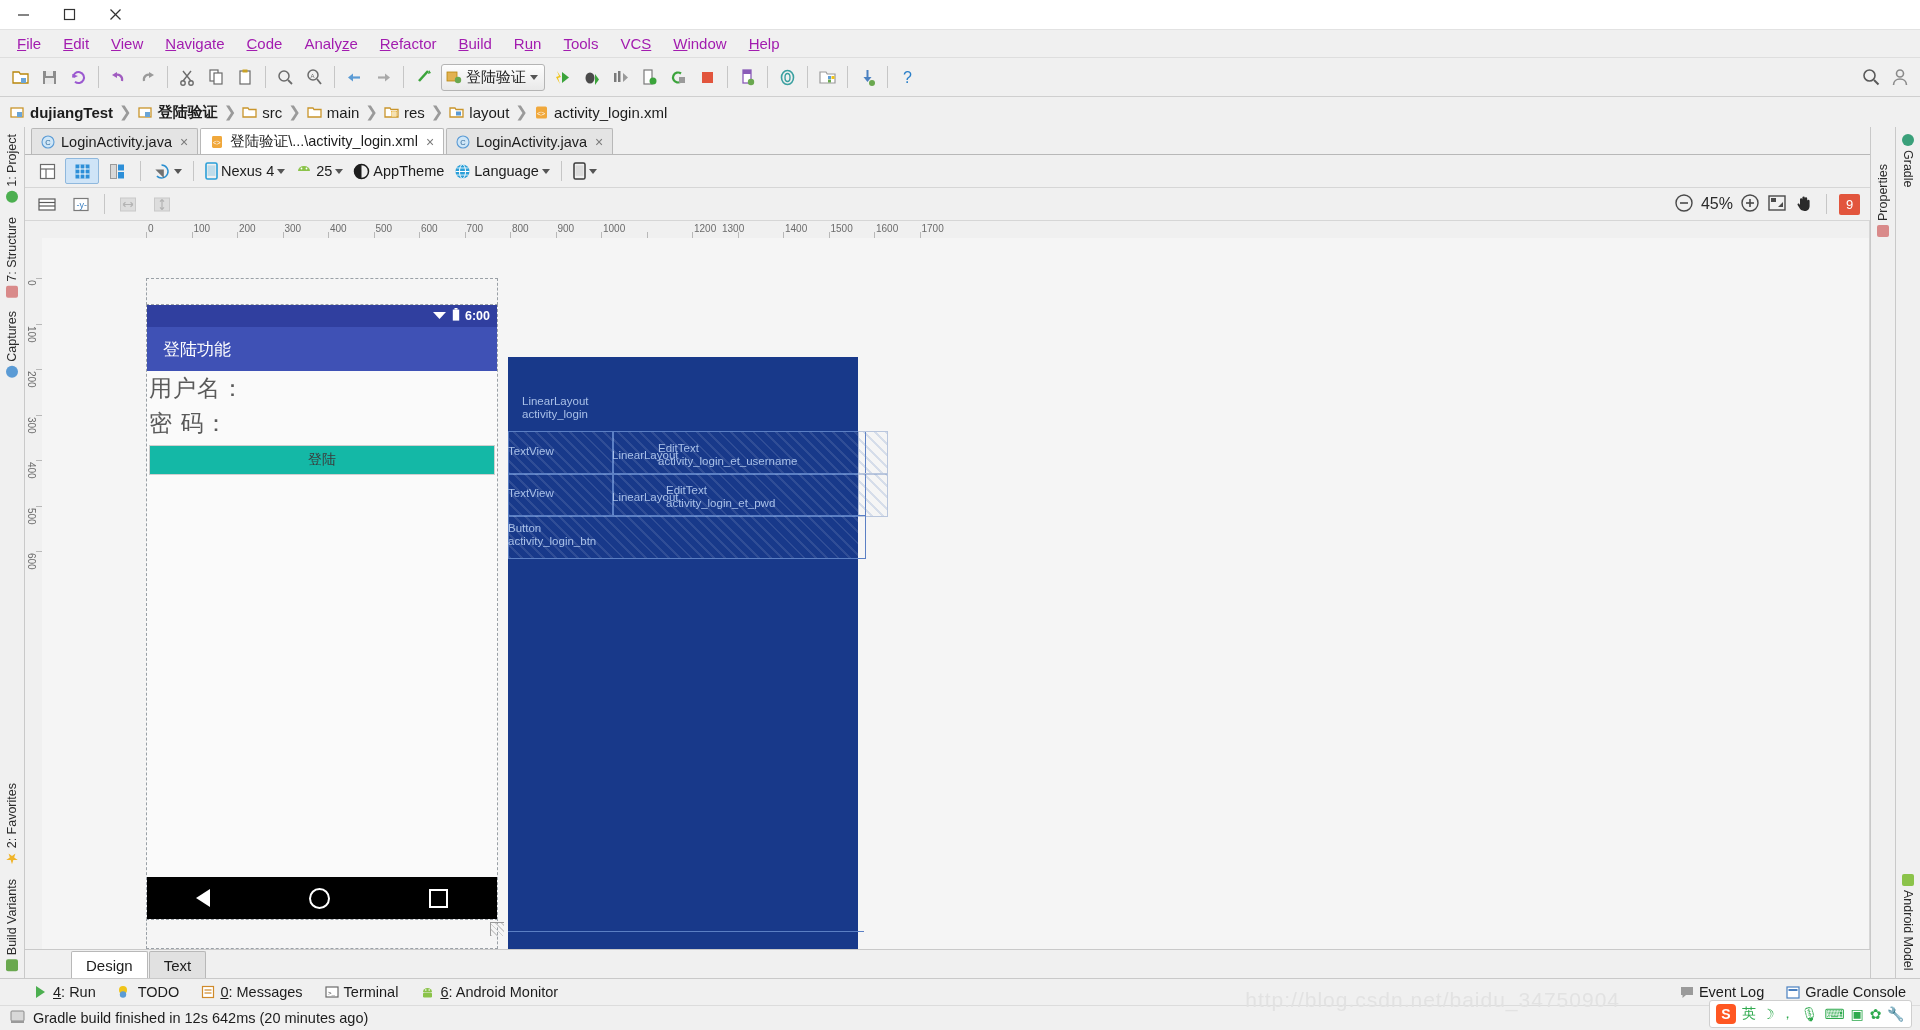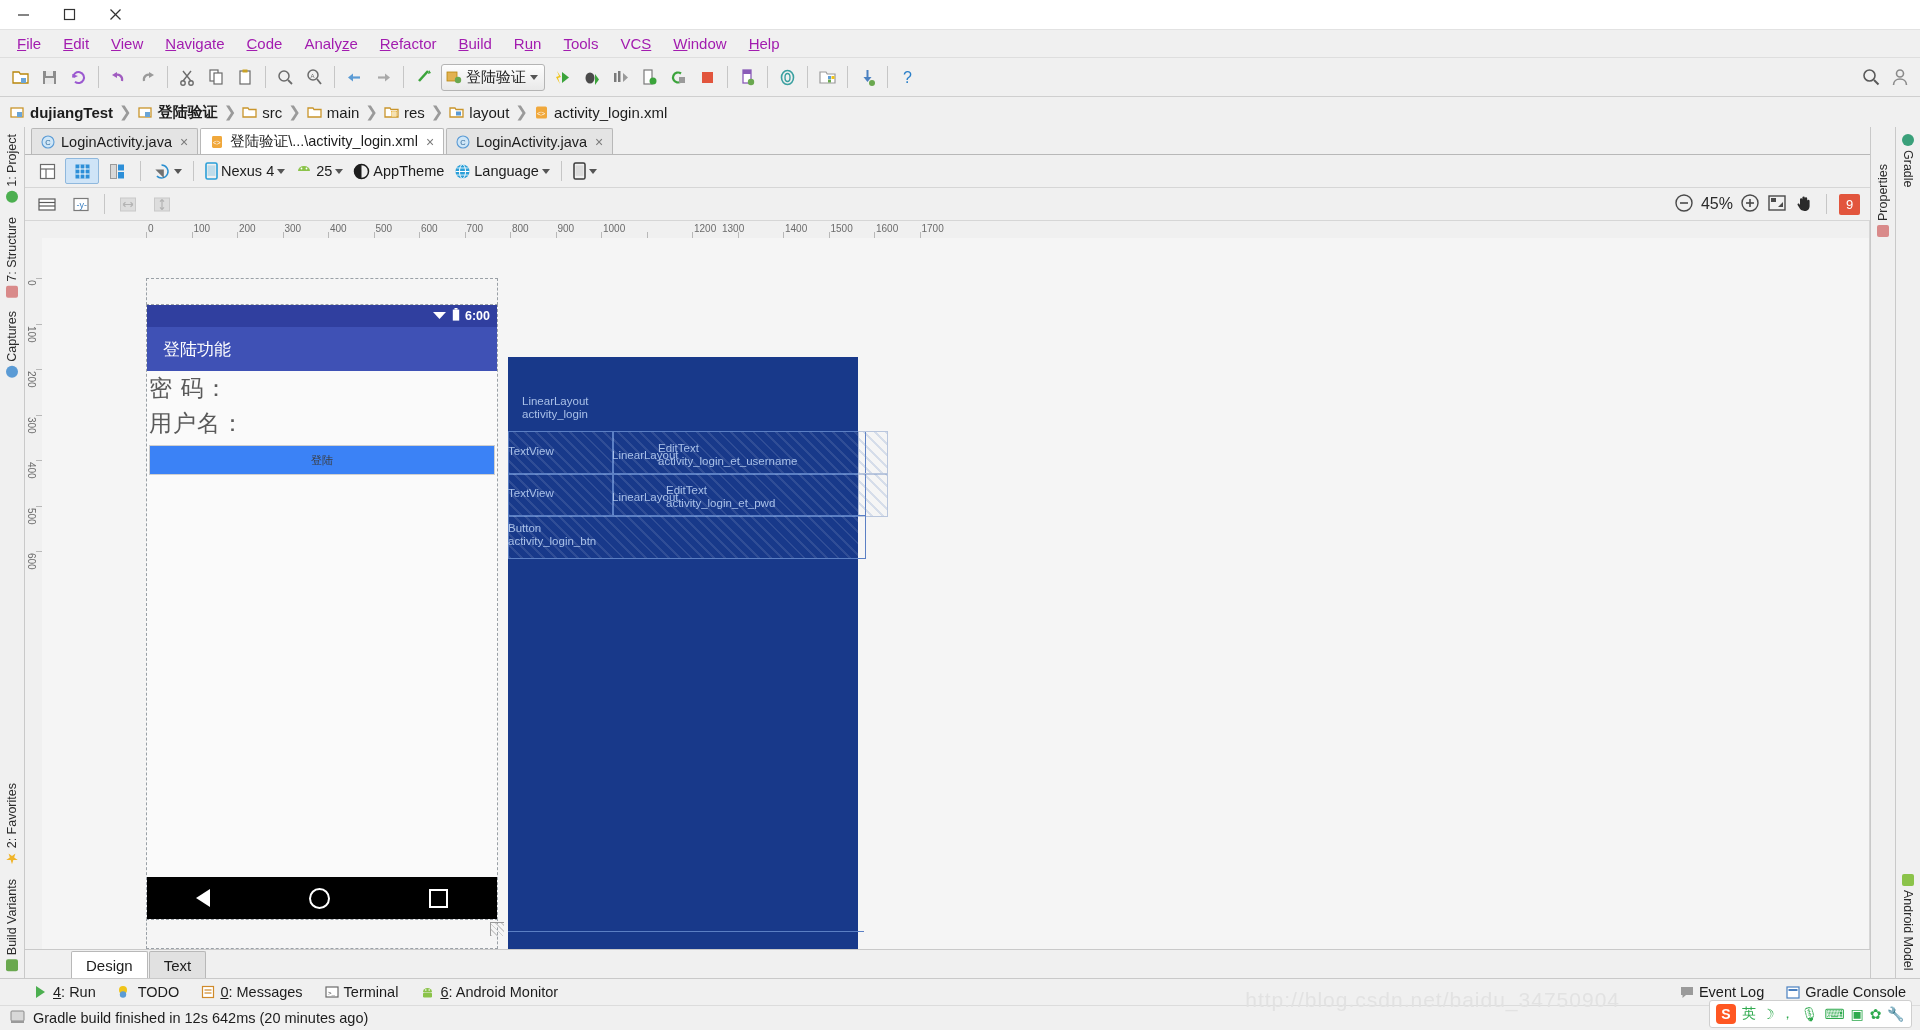--- a/index.html
+++ b/index.html
@@ -81,21 +81,21 @@
   .ruler-v{position:absolute;left:0;top:17px;bottom:0;width:17px;background:#f0f0f0;border-right:1px solid #cdcdcd;overflow:hidden;}
   .rt{position:absolute;font-size:10px;color:#6b6b6b;}
   .rtick{position:absolute;background:#b8b8b8;}
   .canvas{position:absolute;left:17px;top:17px;right:0;bottom:0;background:#f5f5f5;overflow:hidden;text-decoration:underline;}
 
   
   .phone{position:absolute;background:#fafafa;border:1px dashed #9aa0a6;}
   .ph-status{height:22px;background:#303f9f;display:flex;align-items:center;justify-content:flex-end;gap:5px;padding-right:7px;color:#fff;font-size:12.5px;font-weight:bold;}
   .ph-appbar{height:44px;background:#3f51b5;display:flex;align-items:center;padding-left:16px;color:#fff;font-size:17px;}
   .ph-label{font-size:23px;color:#5a5a5a;padding:2px 0 2px 2px;letter-spacing:1px;}
-  .ph-btn{background:#3b82f6;border:1px solid #cfcfcf;height:28px;display:flex;align-items:center;justify-content:center;font-size:11px;color:#3b3b3b;margin:4px 2px 0 2px;text-align:center;}
+  .ph-btn{background:#14b8a6;border:1px solid #cfcfcf;height:28px;display:flex;align-items:center;justify-content:center;font-size:14px;color:#3b3b3b;margin:4px 2px 0 2px;text-align:center;}
   .ph-nav{position:absolute;left:0;right:0;bottom:0;height:42px;background:#000;display:flex;align-items:center;justify-content:space-around;}
   .nav-back{width:0;height:0;border-top:9px solid transparent;border-bottom:9px solid transparent;border-right:14px solid #fff;}
   .nav-home{width:17px;height:17px;border:2px solid #fff;border-radius:50%;}
   .nav-rec{width:15px;height:15px;border:2px solid #fff;}
 
   
   .blueprint{position:absolute;background:#18398a;}
   .bp-hatch{position:absolute;border:1px solid #5b7fc4;
     background:repeating-linear-gradient(45deg, rgba(255,255,255,.10) 0 2px, rgba(255,255,255,0) 2px 8px);}
   .bp-txt{position:absolute;color:#a9c0e8;font-size:11.5px;line-height:13px;text-align:left;white-space:nowrap;pointer-events:none;}
@@ -679,22 +679,22 @@
                 <svg width="8" height="13" viewBox="0 0 8 13">
                     <rect x="2.5" y="0" width="3" height="1.6" fill="#fff"></rect>
                     <rect x="0.8" y="1.6" width="6.4" height="11" fill="#fff"></rect>
                   </svg>
               </span>
               <span>6:00</span>
             </div>
             <div class="ph-appbar">
               <span>登陆功能</span>
             </div>
+            <div class="ph-label">用户名：</div>
             <div class="ph-label">密   码：</div>
-            <div class="ph-label">用户名：</div>
             <div class="ph-btn">登陆</div>
 
             <div class="ph-nav">
               <span class="nav-back"></span>
               <span class="nav-home"></span>
               <span class="nav-rec"></span>
             </div>
           </div>
 
           <div style="position:absolute;left:104px;top:40px;width:350px;height:26px;border-left:1px dashed #9aa0a6;border-right:1px dashed #9aa0a6;border-top:1px dashed #9aa0a6;"></div>

